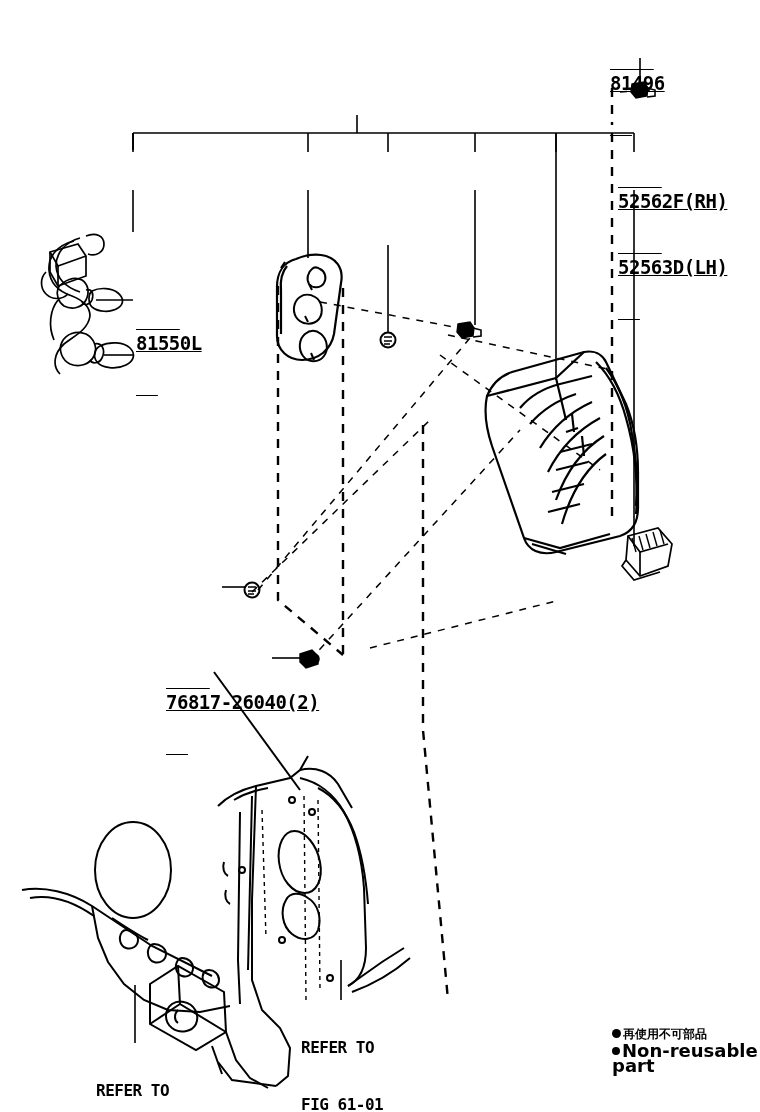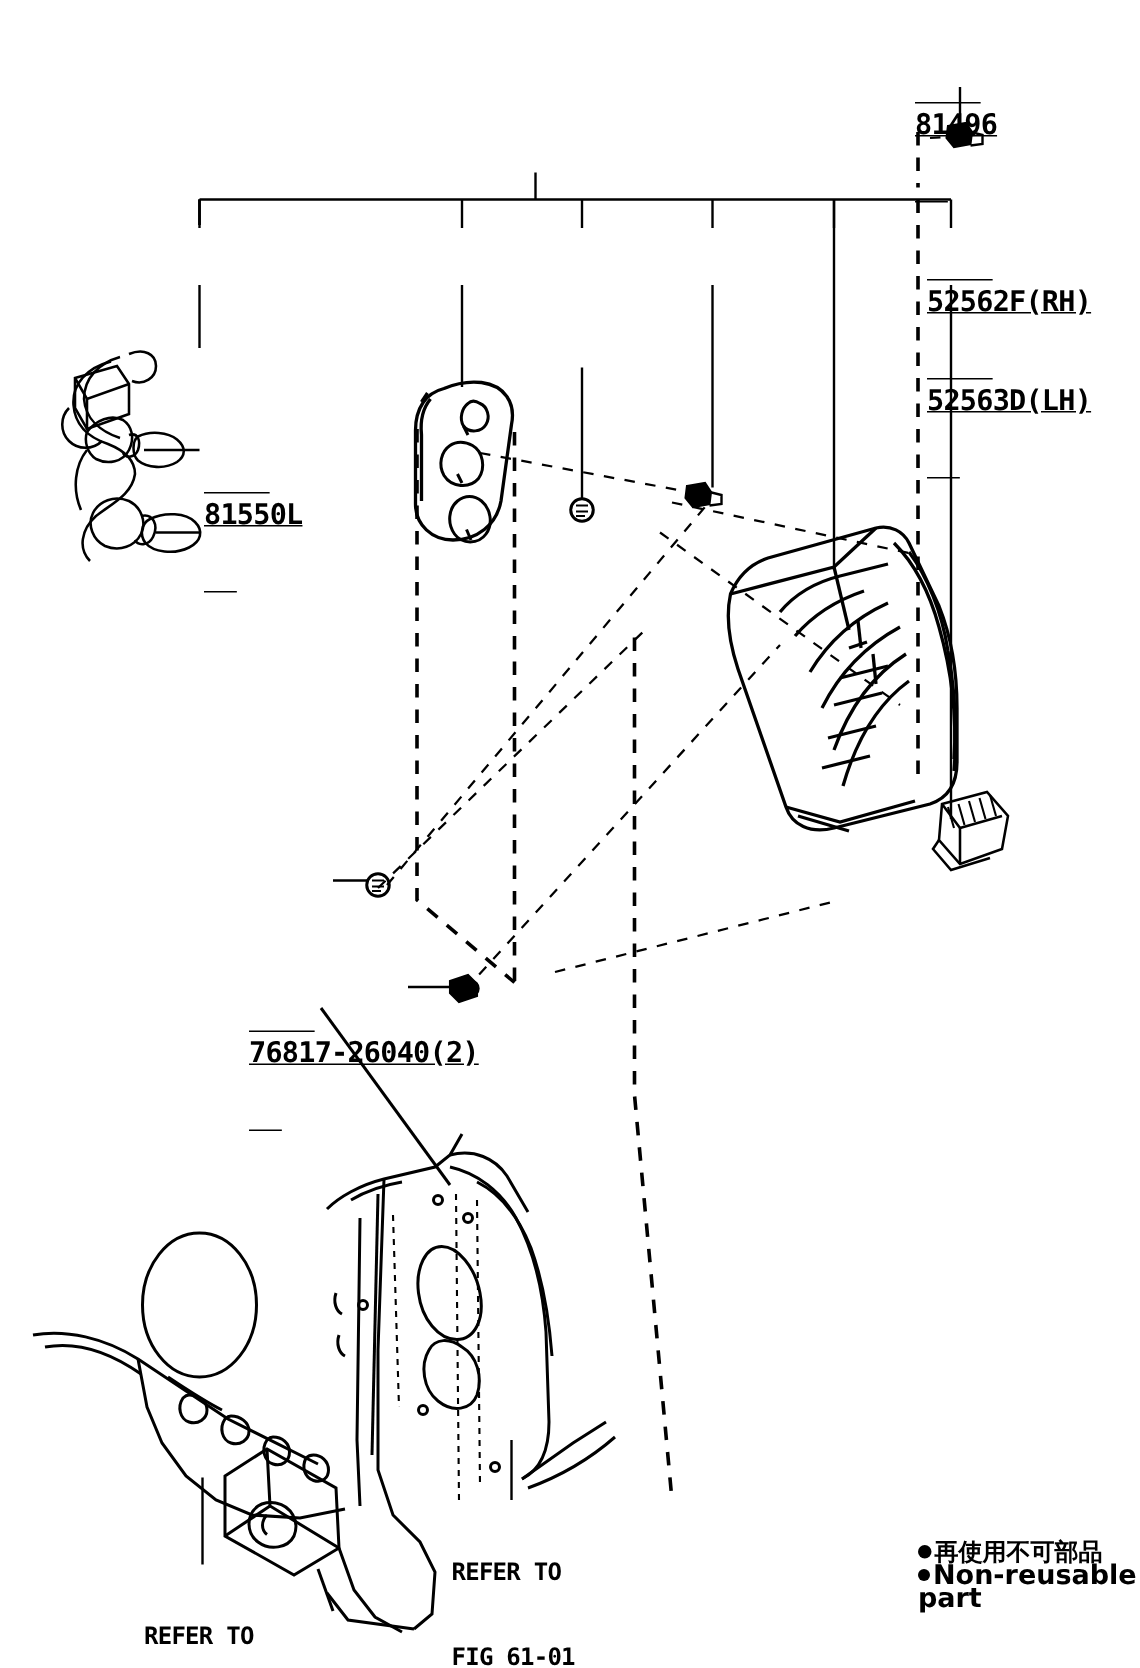--- a/index.html
+++ b/index.html
@@ -5,21 +5,21 @@
 <style>
   html,body{margin:0;padding:0;background:#ffffff;}
   body{width:760px;height:1112px;position:relative;overflow:hidden;
        font-family:"DejaVu Sans Mono","Liberation Mono",monospace;color:#000;}
   #sheet{position:absolute;inset:0;width:760px;height:1112px;}
   svg#art{position:absolute;left:0;top:0;width:760px;height:1112px;}
   .lbl{position:absolute;white-space:pre;font-family:"DejaVu Sans Mono","Liberation Mono",monospace;
        font-weight:700;color:#000;letter-spacing:-0.5px;}
   .pn{font-size:19px;line-height:22px;text-decoration:underline;}
   .refer{font-size:16px;line-height:19px;font-weight:700;}
-  .legend-cjk{font-size:16px;line-height:17px;font-weight:700;
+  .legend-cjk{font-size:12px;line-height:17px;font-weight:700;
        font-family:"DejaVu Sans","Liberation Sans",sans-serif;}
   .legend-en{font-size:18px;line-height:15px;font-weight:600;
        font-family:"DejaVu Sans","Liberation Sans",sans-serif;}
   .docid{font-size:15px;font-weight:700;letter-spacing:0px;}
   .bullet{display:inline-block;width:11px;height:11px;border-radius:50%;
        background:#000;vertical-align:middle;margin-right:2px;position:relative;top:-2px;}
   .row{display:block;}
 </style>
 </head>
 <body>

